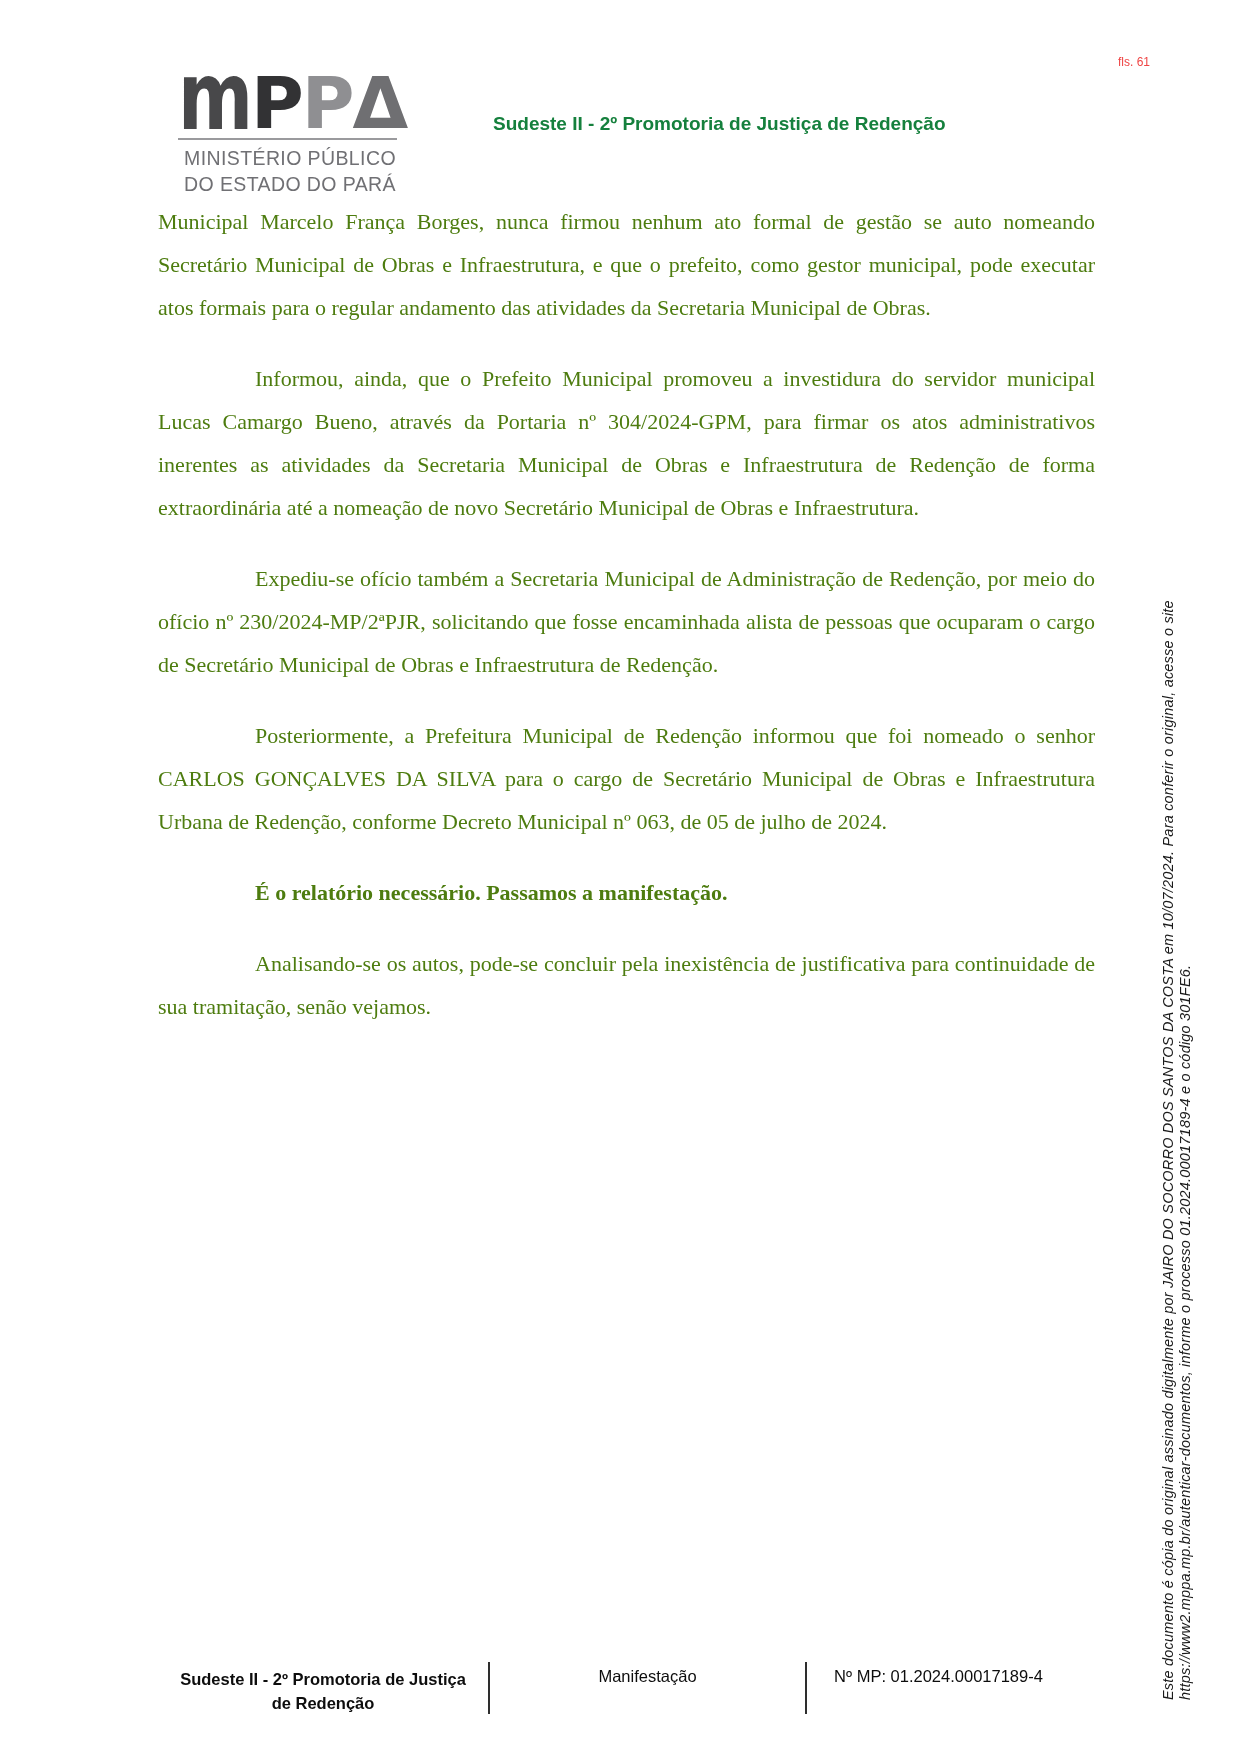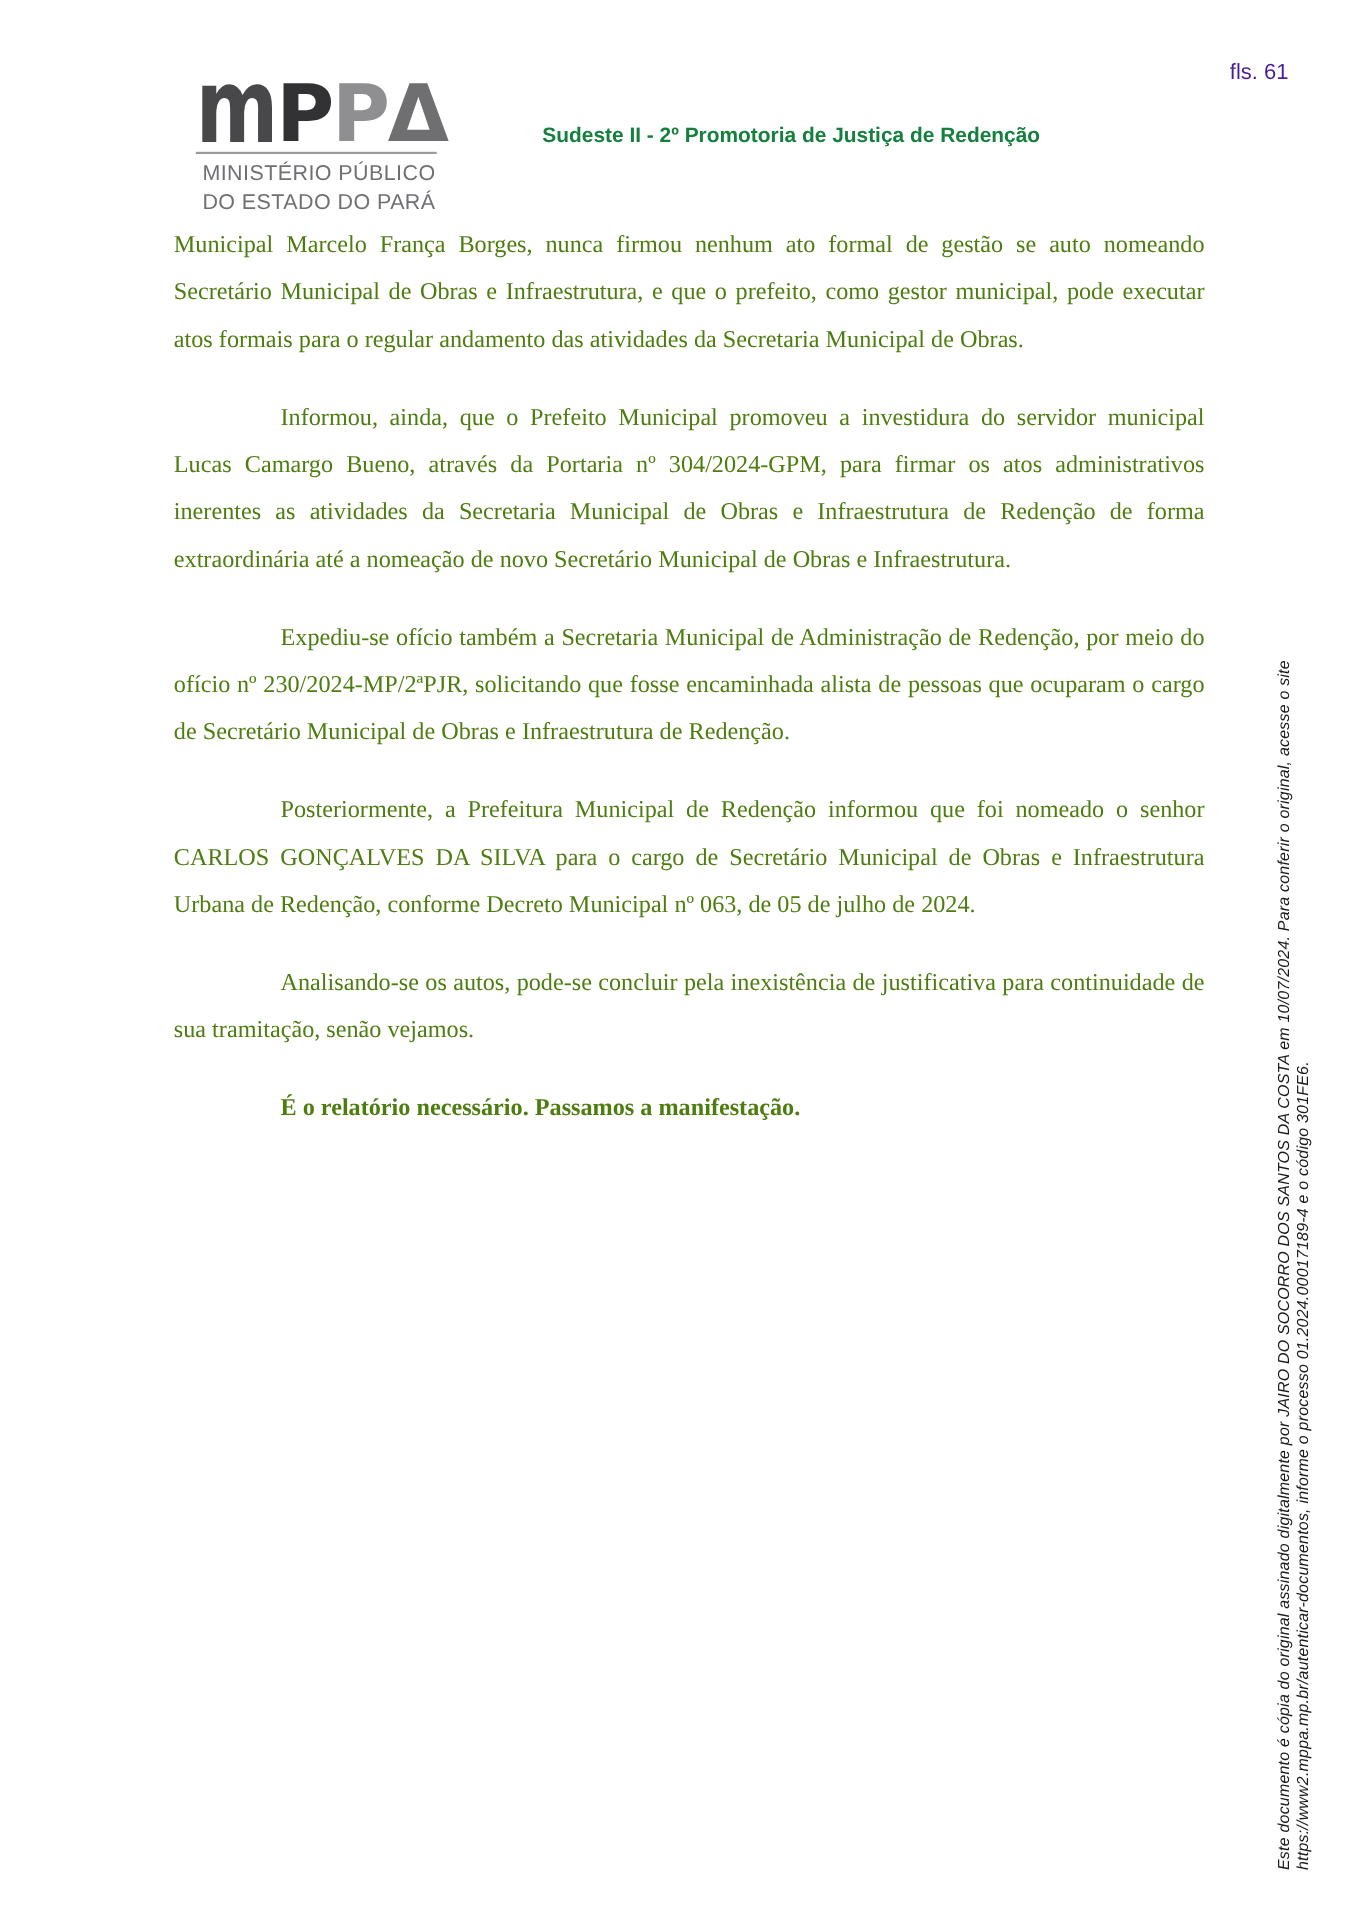--- a/index.html
+++ b/index.html
@@ -11,22 +11,22 @@
     overflow: hidden;
     font-family: "Liberation Serif", serif;
     color: #111111;
   }
   
   .fls {
     position: absolute;
     left: 1118px;
     top: 55px;
     font-family: "Liberation Sans", sans-serif;
-    font-size: 20px;
-    color: #4c1d95;
+    font-size: 12px;
+    color: #ef4444;
   }
   
   .logo { position: absolute; left: 178px; top: 68px; width: 224px; }
   .logo-word {
     display: flex;
     align-items: flex-end;
     height: 64px;
     font-family: "DejaVu Sans", sans-serif;
     font-weight: bold;
     font-size: 72px;
@@ -124,23 +124,33 @@
     <div class="logo-caption">DO ESTADO DO PARÁ</div>
   </div>
 
   <div class="doc-title">Sudeste II - 2º Promotoria de Justiça de Redenção</div>
 
   <div class="body-text">
       <p class="para">Municipal Marcelo França Borges, nunca firmou nenhum ato formal de gestão se auto nomeando Secretário Municipal de Obras e Infraestrutura, e que o prefeito, como gestor municipal, pode executar atos formais para o regular andamento das atividades da Secretaria Municipal de Obras.</p>
       <p class="para indent">Informou, ainda, que o Prefeito Municipal promoveu a investidura do servidor municipal Lucas Camargo Bueno, através da Portaria nº 304/2024-GPM, para firmar os atos administrativos inerentes as atividades da Secretaria Municipal de Obras e Infraestrutura de Redenção de forma extraordinária até a nomeação de novo Secretário Municipal de Obras e Infraestrutura.</p>
       <p class="para indent">Expediu-se ofício também a Secretaria Municipal de Administração de Redenção, por meio do ofício nº 230/2024-MP/2ªPJR, solicitando que fosse encaminhada alista de pessoas que ocuparam o cargo de Secretário Municipal de Obras e Infraestrutura de Redenção.</p>
       <p class="para indent">Posteriormente, a Prefeitura Municipal de Redenção informou que foi nomeado o senhor CARLOS GONÇALVES DA SILVA para o cargo de Secretário Municipal de Obras e Infraestrutura Urbana de Redenção, conforme Decreto Municipal nº 063, de 05 de julho de 2024.</p>
+      <p class="para indent bold">É o relatório necessário. Passamos a manifestação.</p>
       <p class="para indent">Analisando-se os autos, pode-se concluir pela inexistência de justificativa para continuidade de sua tramitação, senão vejamos.</p>
-      <p class="para indent bold">É o relatório necessário. Passamos a manifestação.</p>
     </div>
 
   <div class="sidebar-note">
     <div>Este documento é cópia do original assinado digitalmente por JAIRO DO SOCORRO DOS SANTOS DA COSTA em 10/07/2024. Para conferir o original, acesse o site</div>
     <div>https://www2.mppa.mp.br/autenticar-documentos, informe o processo 01.2024.00017189-4 e o código 301FE6.</div>
   </div>
 
+  <div class="footer">
+    <div class="footer-col c1">
+      <div>Sudeste II - 2º Promotoria de Justiça</div>
+      <div>de Redenção</div>
+    </div>
+    <div class="footer-sep"></div>
+    <div class="footer-col c2">Manifestação</div>
+    <div class="footer-sep"></div>
+    <div class="footer-col c3">Nº MP: 01.2024.00017189-4</div>
+  </div>
 
 </div>
 
 </body></html>

